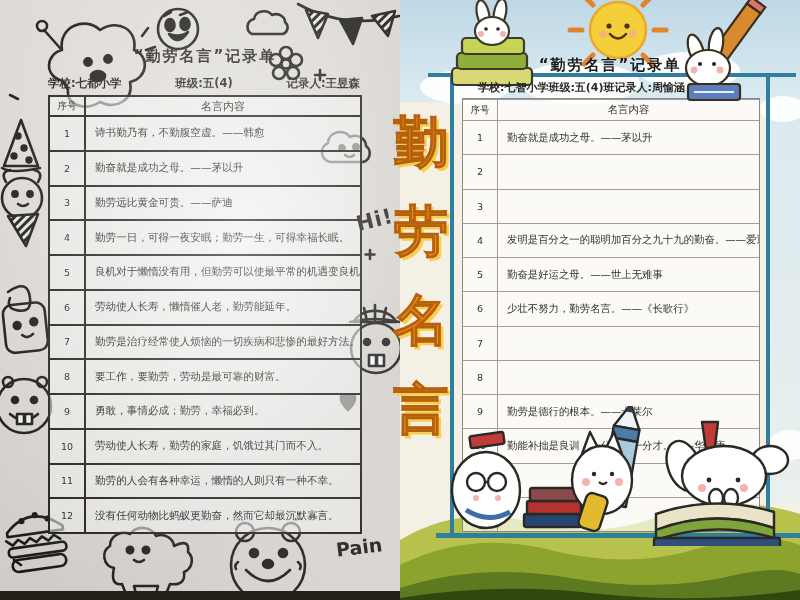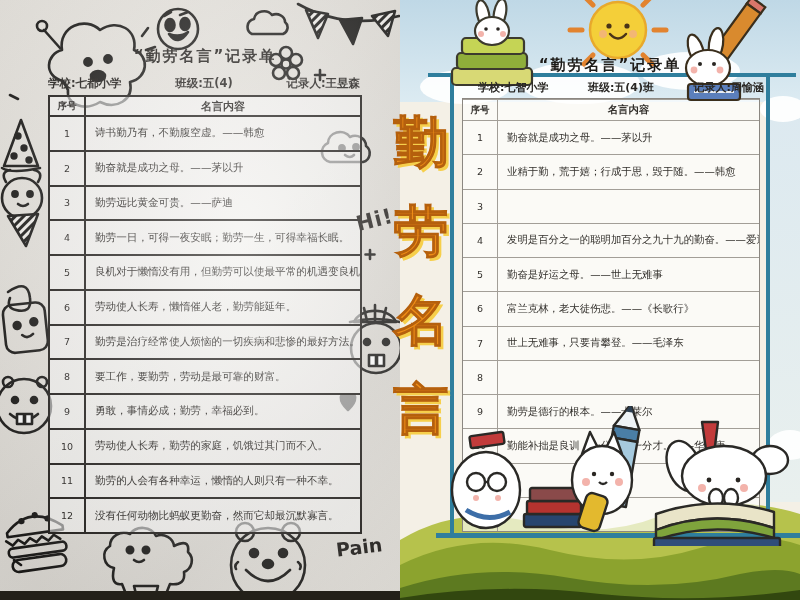--- a/index.html
+++ b/index.html
@@ -21,40 +21,40 @@
   #left-shade{left:0;top:0;width:400px;height:600px;
     background:radial-gradient(ellipse at 60% 40%,rgba(255,255,255,.35),rgba(0,0,0,.07) 90%);pointer-events:none;}
   #left-bottom-edge{left:0;top:591px;width:400px;height:9px;background:#232019;}
   .ltitle{left:55px;top:47px;width:300px;text-align:center;font-size:15px;font-weight:bold;letter-spacing:2px;}
   .linfo{left:48px;top:76px;width:312px;display:flex;justify-content:space-between;font-size:11.5px;font-weight:bold;}
   .linfo .pair{white-space:nowrap;}
   
   .qtable{display:flex;flex-direction:column;background:rgba(255,255,255,.55);}
   .lt{left:48px;top:95px;width:310px;height:435px;border:2.5px solid var(--ink);}
   .trow{display:flex;flex:1;border-top:2px solid var(--ink);min-height:0;}
-  .thead{flex:0 0 18px;border-top:none;font-weight:bold;justify-content:center;}
+  .thead{flex:0 0 18px;border-top:none;font-weight:normal;justify-content:center;}
   .no{width:34px;flex:0 0 34px;border-right:2px solid var(--ink);display:flex;align-items:center;justify-content:center;font-size:9.5px;}
   .tx{flex:1;display:flex;align-items:center;padding-left:9px;font-size:10.6px;white-space:nowrap;overflow:hidden;}
   .thead .tx{justify-content:center;padding-left:0;font-size:11px;}
   
   .rt{left:462px;top:98px;width:296px;height:432px;border:1.5px solid #8b8781;background:rgba(255,255,255,.65);color:var(--rink);}
   .rt .trow{border-top:1px solid #a29e97;}
   .rt .thead{flex:0 0 20px;}
   .rt .no{border-right:1px solid #a29e97;}
   .rt .tx{font-size:10.4px;}
   
   .hi-text{left:356px;top:208px;font-size:21px;font-weight:bold;transform:rotate(-14deg);letter-spacing:1px;}
   .pain-text{left:336px;top:536px;font-size:19px;font-weight:bold;transform:rotate(-7deg);}
   
   #right-sheet{left:400px;top:0;width:400px;height:600px;background:var(--rpaper);}
   #right-sky{left:400px;top:0;width:400px;height:102px;background:linear-gradient(#bfd8e6,#dcebf2);}
   #right-sky-strip{left:770px;top:102px;width:30px;height:400px;background:linear-gradient(#dce9f0,#e9f0ee);}
   .cloud{position:absolute;background:#fff;border-radius:50%;opacity:.92;}
   .rtitle{left:470px;top:56px;width:280px;text-align:center;font-size:15px;font-weight:bold;letter-spacing:2px;color:#1d1b18;}
-  .rinfo{left:478px;top:80px;width:286px;display:flex;justify-content:space-between;font-size:11px;font-weight:bold;color:#2a2825;}
+  .rinfo{left:478px;top:80px;width:286px;display:flex;font-size:11px;font-weight:bold;color:#2a2825;}
   .fr{background:var(--teal);}
   #fr-top{left:428px;top:73px;width:368px;height:4px;}
   #fr-left{left:450px;top:73px;width:4px;height:464px;}
   #fr-right{left:766px;top:73px;width:4px;height:464px;}
   #fr-bottom{left:436px;top:533px;width:364px;height:5px;}
   #vtitle{left:393px;top:100px;width:56px;text-align:center;}
   .vchar{height:89px;font-size:55px;line-height:85px;font-weight:bold;color:var(--orange);
     text-shadow:3px 3px 0 var(--oy);-webkit-text-stroke:1px #b5600d;}
 </style>
 </head>
@@ -298,40 +298,38 @@
     <div class="trow thead">
       <div class="no">序号</div>
       <div class="tx">名言内容</div>
     </div>
     <div class="trow">
         <div class="no">1</div>
         <div class="tx">勤奋就是成功之母。——茅以升</div>
       </div>
     <div class="trow">
         <div class="no">2</div>
-        <div class="tx">业精于勤，荒于嬉；行成于思，毁于随。——韩愈</div>
       </div>
     <div class="trow">
         <div class="no">3</div>
       </div>
     <div class="trow">
         <div class="no">4</div>
         <div class="tx">发明是百分之一的聪明加百分之九十九的勤奋。——爱迪生</div>
       </div>
     <div class="trow">
         <div class="no">5</div>
         <div class="tx">勤奋是好运之母。——世上无难事</div>
       </div>
     <div class="trow">
         <div class="no">6</div>
-        <div class="tx">富兰克林，老大徒伤悲。——《长歌行》</div>
+        <div class="tx">少壮不努力，勤劳名言。——《长歌行》</div>
       </div>
     <div class="trow">
         <div class="no">7</div>
-        <div class="tx">世上无难事，只要肯攀登。——毛泽东</div>
       </div>
     <div class="trow">
         <div class="no">8</div>
       </div>
     <div class="trow">
         <div class="no">9</div>
         <div class="tx">勤劳是德行的根本。——卡莱尔</div>
       </div>
     <div class="trow">
         <div class="no">10</div>

